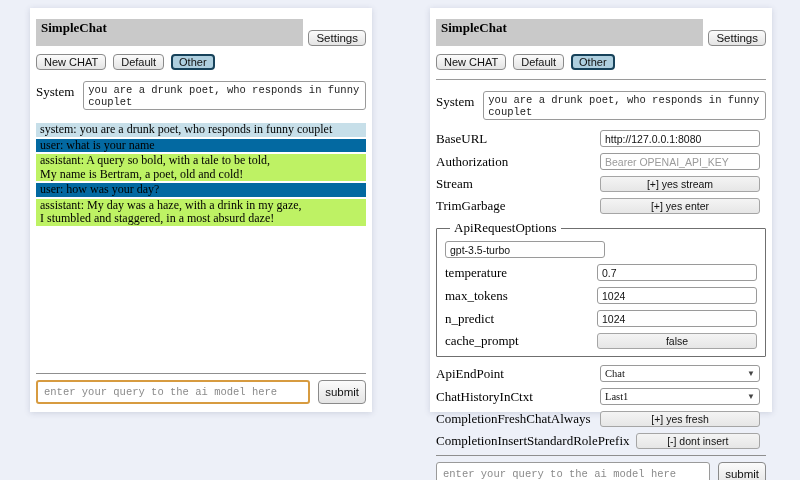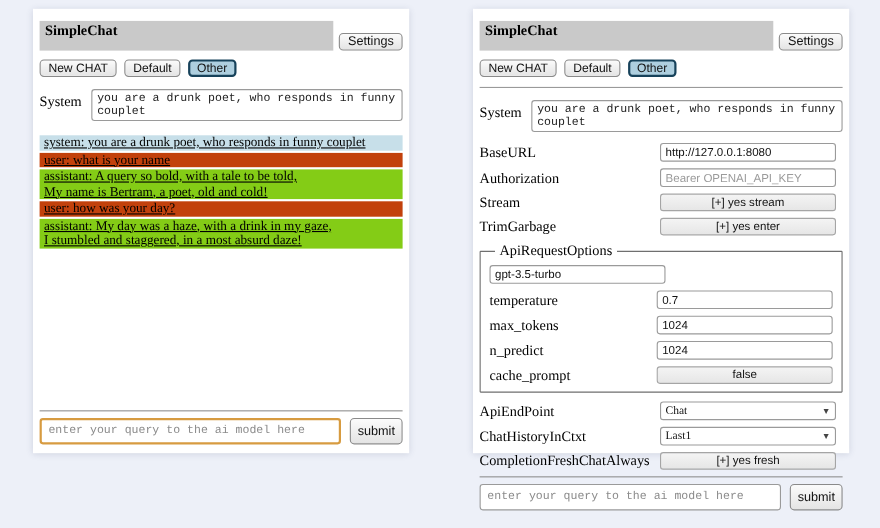--- a/index.html
+++ b/index.html
@@ -51,25 +51,25 @@
     flex:1; height:29px; resize:none;
     font-family:"Liberation Mono", monospace; font-size:10.5px; line-height:12px;
     border:1px solid #9a9a9a; border-radius:3px; padding:2px 4px; color:#222;
     outline:none; overflow:hidden;
   }
 
   
   .messages { margin-top:9px; }
   .msg {
     font-size:12px; line-height:13.5px; color:#000;
-    padding:0 4px; margin-bottom:2px; white-space:pre-line;text-decoration:underline;
+    padding:0 4px; margin-bottom:2px; white-space:pre-line;
   }
   .msg-system { background:#c7dfe9; }
-  .msg-user { background:#c2410c; }
-  .msg-assistant { background:#84cc16; }
+  .msg-user { background:#0369a1; }
+  .msg-assistant { background:#bef264; }
 
   .spacer { flex:1; }
 
   .bottom-sep { border:none; border-top:1px solid #8f8f8f; margin:0 0 6px 0; }
 
   
   .query-row { display:flex; gap:8px; align-items:stretch; }
   .query-input {
     flex:1; height:24px;
     font-family:"Liberation Mono", monospace; font-size:10.5px;
@@ -263,20 +263,26 @@
       </span>
     </div>
 
     <div class="srow">
       <span class="slabel">CompletionFreshChatAlways</span>
       <span class="sctrl">
           <button class="sbtn">[+] yes fresh</button>
         </span>
     </div>
 
+    <div class="srow">
+      <span class="slabel">CompletionInsertStandardRolePrefix</span>
+      <span class="sctrl">
+          <button class="sbtn">[-] dont insert</button>
+        </span>
+    </div>
 
   </div>
 
   <div class="spacer"></div>
 
   <hr class="bottom-sep">
 
   <div class="query-row">
     <input class="query-input" type="text" placeholder="enter your query to the ai model here" style="">
     <button class="btn submit-btn">submit</button>

